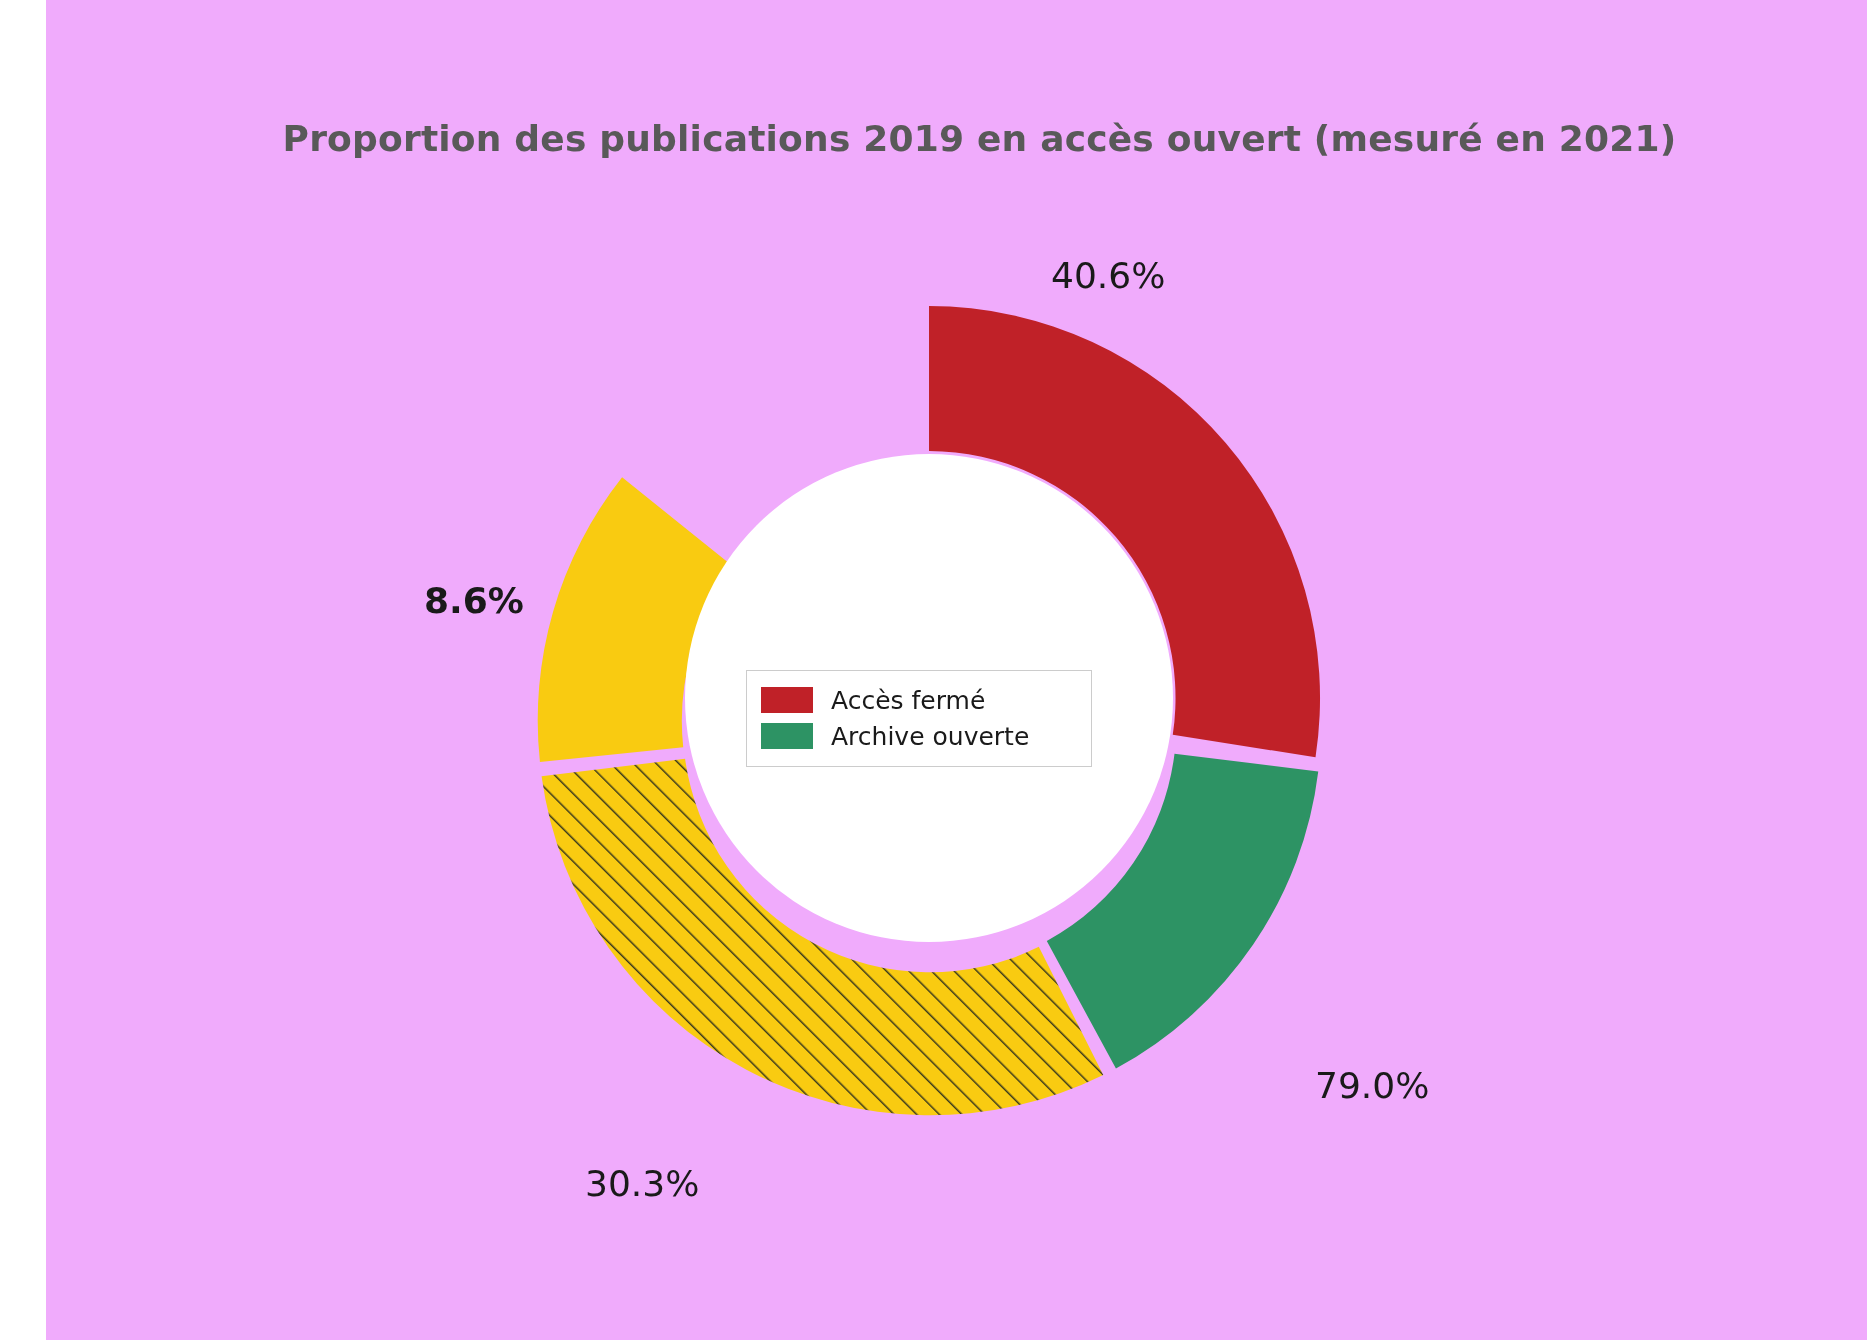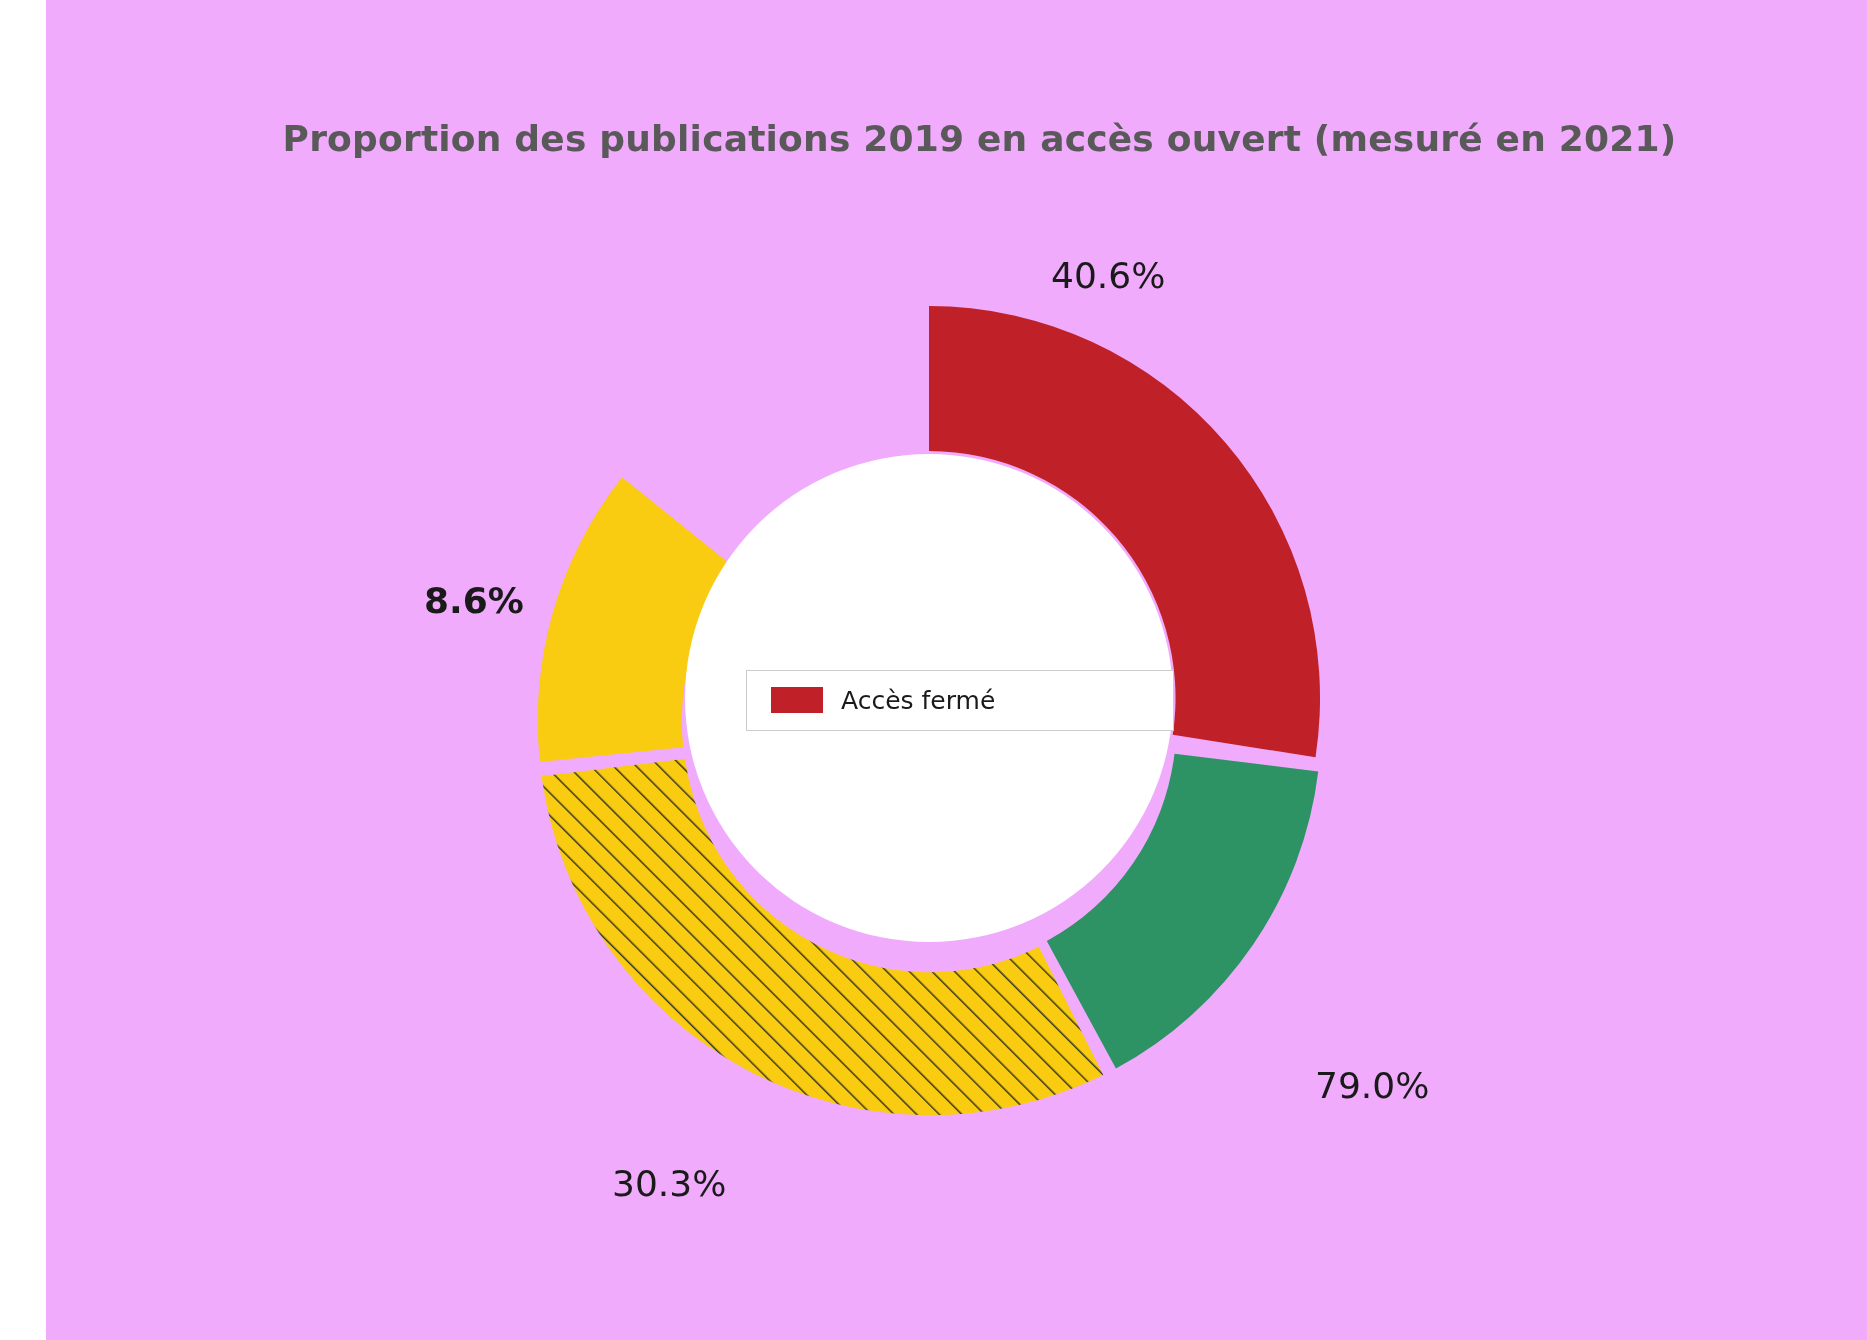--- a/index.html
+++ b/index.html
@@ -42,31 +42,31 @@
     display: block;
   }
   .slice-label {
     position: absolute;
     font-size: 36px;
     color: #1a1a1a;
     white-space: nowrap;
   }
   .lbl-ferme  { left: 1005px; top: 255px; }
   .lbl-archive{ left: 1269px; top: 1065px; }
-  .lbl-both   { left: 566px;  top: 1163px; }
+  .lbl-both   { left: 539px;  top: 1163px; }
   .lbl-editeur{ left: 378px;  top: 580px; font-weight: bold; }
 
   .legend {
     position: absolute;
     left: 700px;
     top: 670px;
-    width: 428px;
+    width: 346px;
     background: #ffffff;
     border: 1px solid #cccccc;
-    padding: 11px 14px 12px 24px;
+    padding: 11px 14px 12px 14px;
     box-sizing: border-box;
   }
   .legend-row {
     display: flex;
     align-items: center;
     height: 36px;
   }
   .legend-swatch {
     width: 52px;
     height: 26px;
@@ -128,15 +128,19 @@
   <div class="slice-label lbl-ferme">40.6%</div>
   <div class="slice-label lbl-editeur">8.6%</div>
   <div class="slice-label lbl-both">30.3%</div>
   <div class="slice-label lbl-archive">79.0%</div>
 
   <div class="legend">
     <div class="legend-row">
       <span class="legend-swatch" style="background:#c02128"></span>
       <span class="legend-label">Accès fermé</span>
     </div>
+    <div class="legend-row">
+      <span class="legend-swatch" style="background:#2d9364"></span>
+      <span class="legend-label">Archive ouverte</span>
+    </div>
   </div>
 
 </div>
 
 </body></html>

